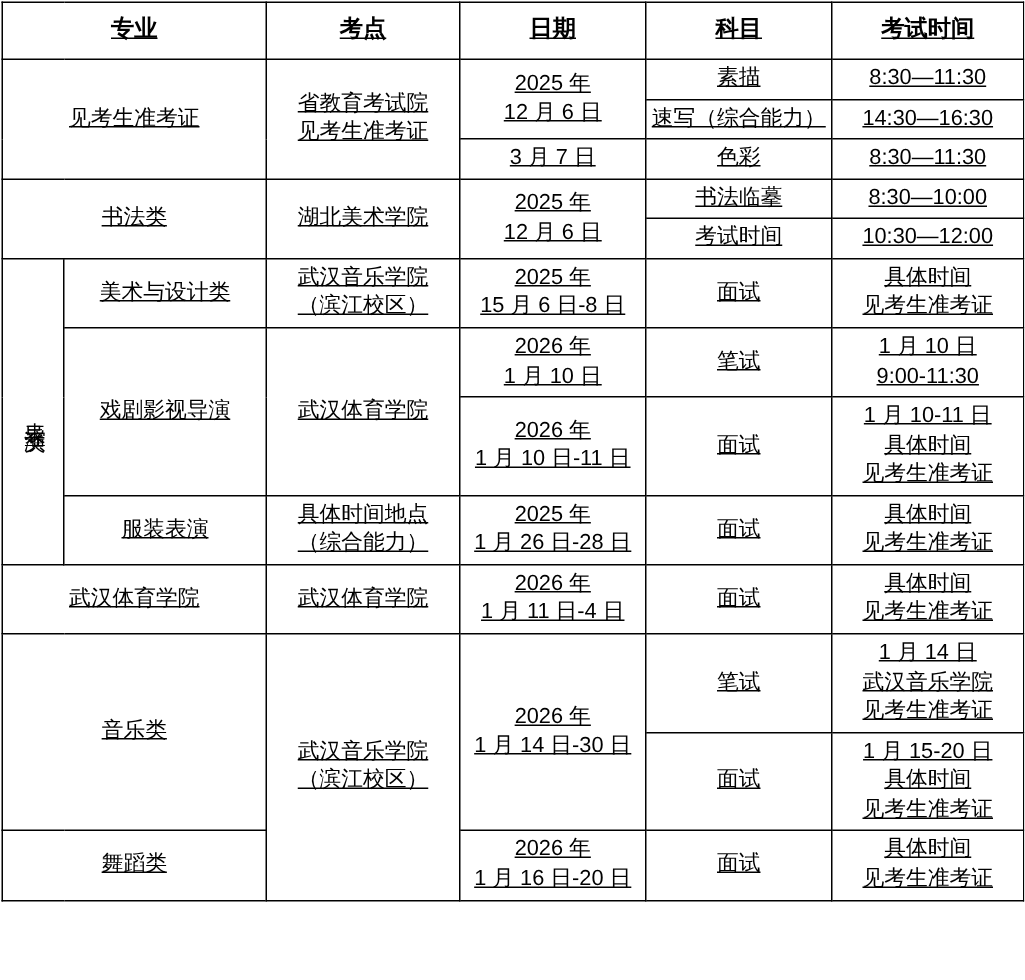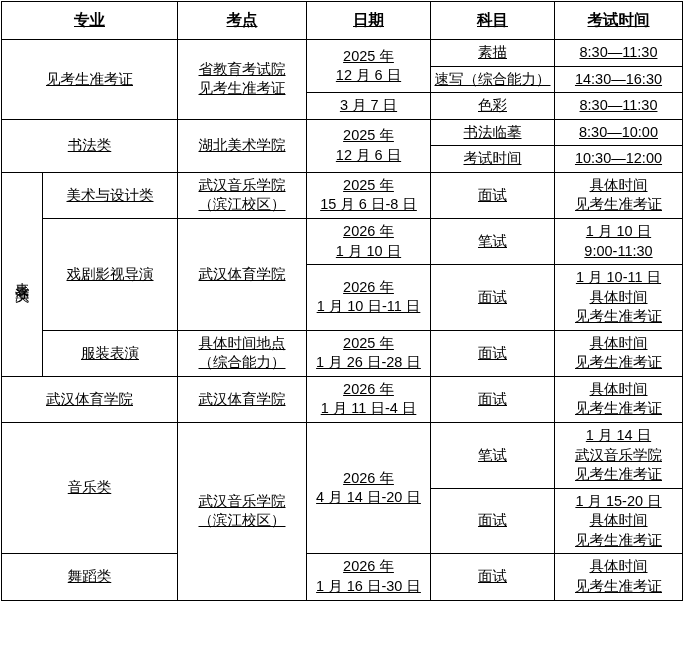--- a/index.html
+++ b/index.html
@@ -237,21 +237,21 @@
         <td colspan="2" rowspan="2">音乐类</td>
         <td rowspan="3">
           <span class="multi">
             <span>武汉音乐学院</span>
             <span>（滨江校区）</span>
           </span>
         </td>
         <td rowspan="2">
           <span class="multi">
             <span>2026 年</span>
-            <span>4 月 14 日-20 日</span>
+            <span>1 月 14 日-30 日</span>
           </span>
         </td>
         <td>笔试</td>
         <td>
           <span class="multi">
             <span>1 月 14 日</span>
             <span>武汉音乐学院</span>
             <span>见考生准考证</span>
           </span>
         </td>
@@ -265,21 +265,21 @@
             <span>见考生准考证</span>
           </span>
         </td>
       </tr>
 
       <tr>
         <td colspan="2">舞蹈类</td>
         <td>
           <span class="multi">
             <span>2026 年</span>
-            <span>1 月 16 日-30 日</span>
+            <span>1 月 16 日-20 日</span>
           </span>
         </td>
         <td>面试</td>
         <td>
           <span class="multi">
             <span>具体时间</span>
             <span>见考生准考证</span>
           </span>
         </td>
       </tr>

